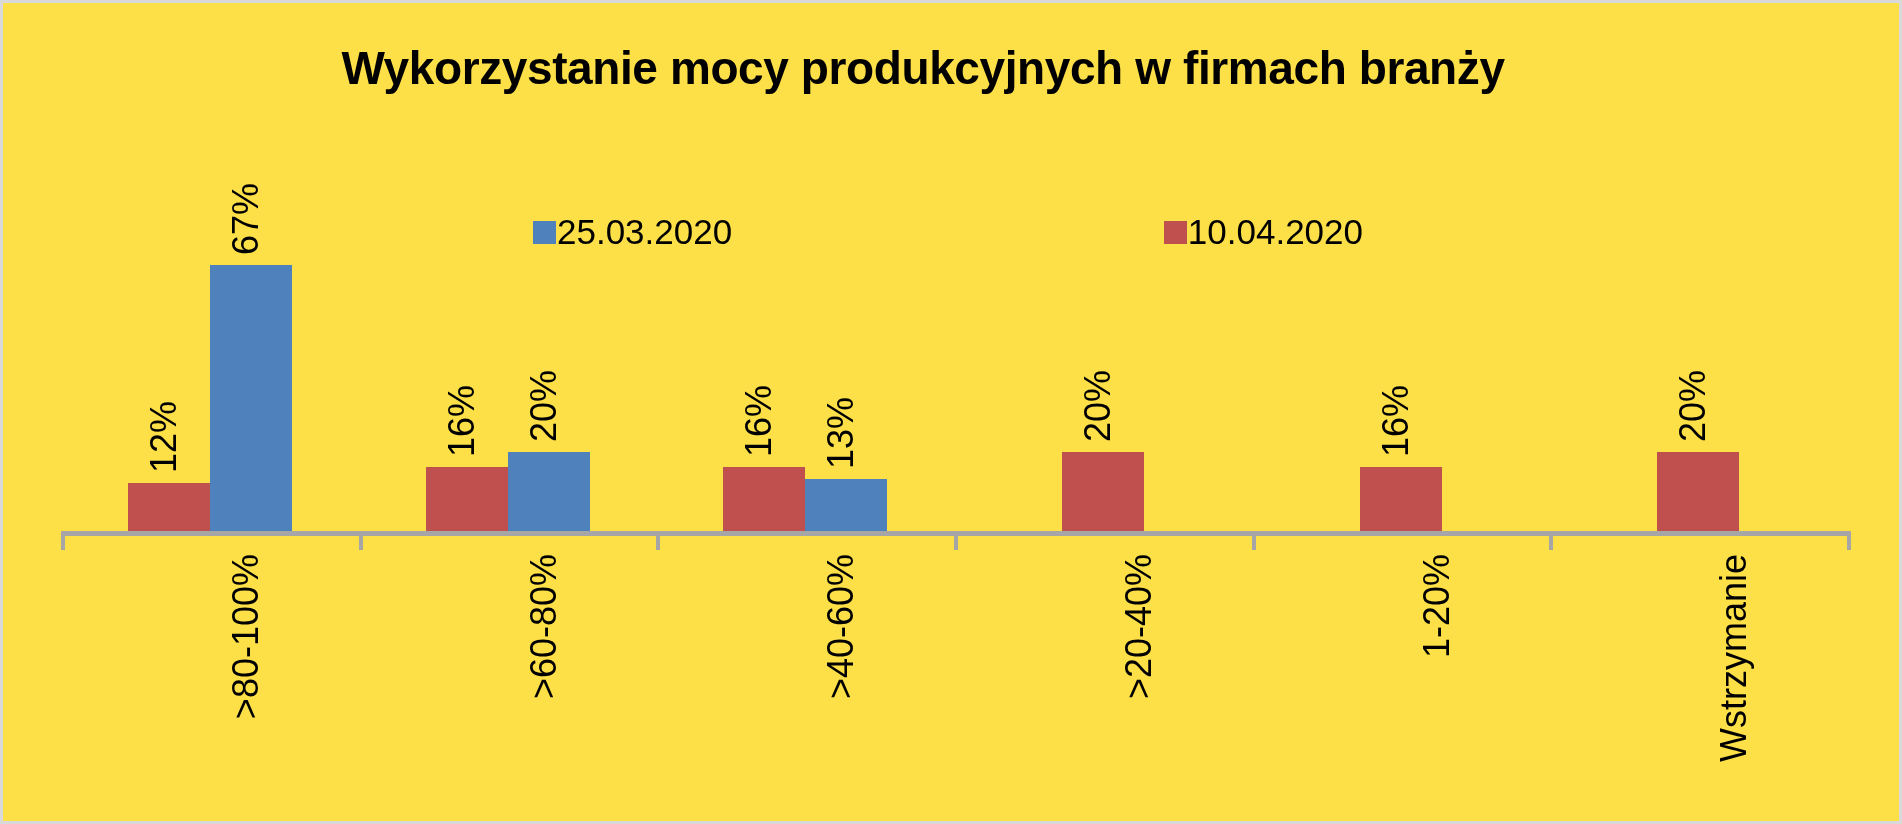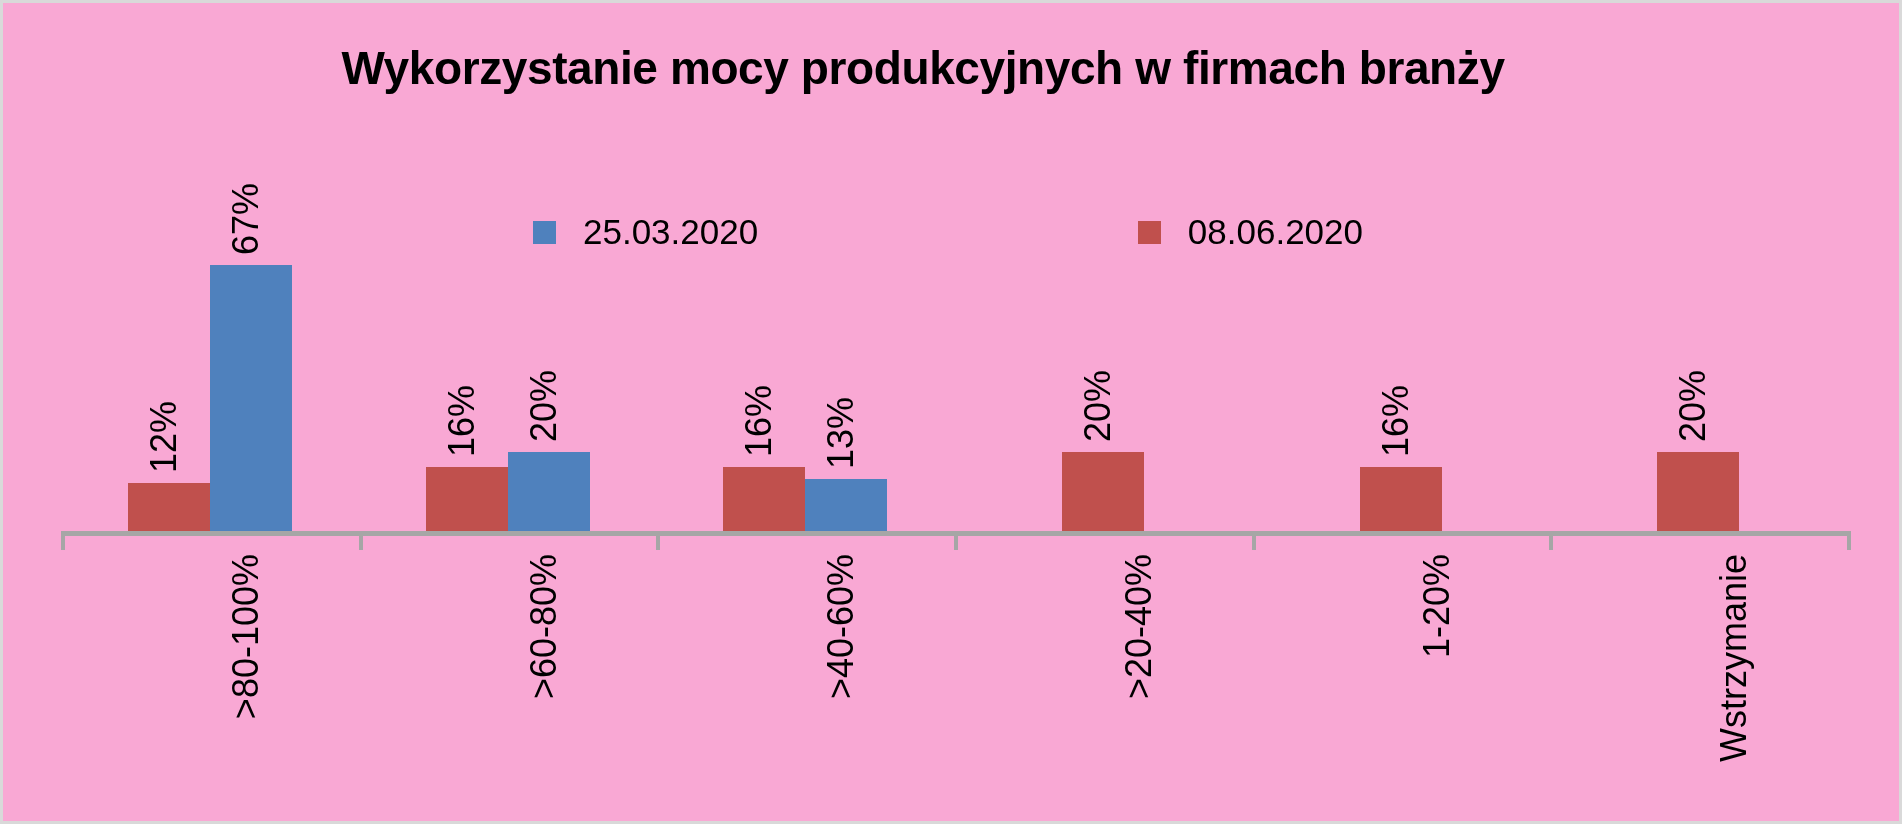--- a/index.html
+++ b/index.html
@@ -9,21 +9,21 @@
   }
   body {
     font-family: "Liberation Sans", sans-serif;
   }
 
   #chart-frame {
     position: relative;
     width: 1902px;
     height: 824px;
     box-sizing: border-box;
-    background: #f9a8d4;
+    background: #fde047;
     border: 3px solid #d9d9d9;
     overflow: hidden;
   }
 
   
   #chart-title {
     position: absolute;
     left: 260px;
     top: 38px;
     width: 1320px;
@@ -42,21 +42,21 @@
     top: 206px;
     width: 830px;
     height: 46px;
     display: flex;
     justify-content: space-between;
     align-items: center;
   }
   .legend-entry {
     display: flex;
     align-items: center;
-    gap: 27px;
+    gap: 1px;
     justify-content: space-between;
   }
   .legend-swatch {
     width: 23px;
     height: 23px;
     flex: 0 0 auto;
   }
   .legend-label {
     font-size: 35px;
     color: #000000;
@@ -150,21 +150,21 @@
     <div>Wykorzystanie mocy produkcyjnych w firmach branży</div>
   </div>
 
   <div id="legend">
     <div class="legend-entry">
       <span class="legend-swatch" style="background: rgb(79, 129, 189);"></span>
       <span class="legend-label">25.03.2020</span>
     </div>
     <div class="legend-entry">
       <span class="legend-swatch" style="background: rgb(192, 80, 77);"></span>
-      <span class="legend-label">08.06.2020</span>
+      <span class="legend-label">10.04.2020</span>
     </div>
   </div>
 
   <div id="plot-area">
       <div class="bar red" style="position: absolute; bottom: 0px; left: 66.8333px; height: 47.6571px;"></div>
       <div class="bar-label" style="left: 120.833px; bottom: 57.6571px;">
         <span>12%</span>
       </div>
       <div class="bar blue" style="position: absolute; bottom: 0px; left: 148.833px; height: 266.086px;"></div>
       <div class="bar-label" style="left: 202.833px; bottom: 276.086px;">

